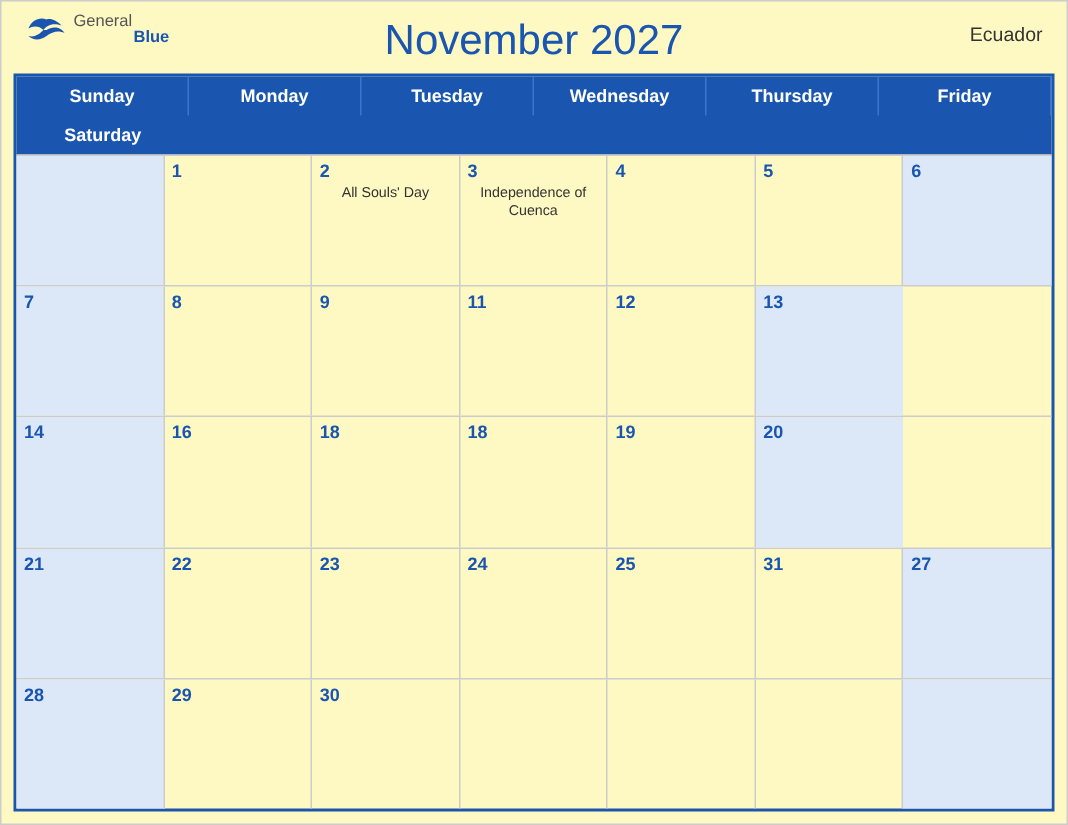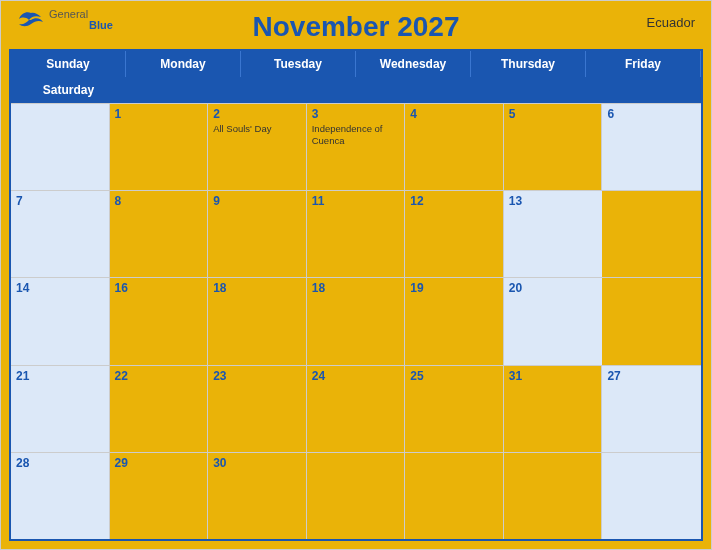--- a/index.html
+++ b/index.html
@@ -6,21 +6,21 @@
     body {
       font-family: Arial, sans-serif;
       background: #fff;
       width: 712px;
       height: 550px;
       overflow: hidden;
     }
     .calendar-container {
       width: 712px;
       height: 550px;
-      background: #eab308;
+      background: #fef9c3;
       border: 1px solid #ccc;
       display: flex;
       flex-direction: column;
     }
     .header {
       display: flex;
       align-items: center;
       justify-content: center;
       padding: 10px 16px 6px;
       position: relative;
@@ -52,21 +52,21 @@
     .country-label {
       position: absolute;
       right: 16px;
       top: 14px;
       font-size: 13px;
       color: #333;
     }
     .month-title {
       font-size: 28px;
       color: #1a56b0;
-      font-weight: bold;
+      font-weight: normal;
       text-align: right;
     }
     .calendar-grid {
       flex: 1;
       display: flex;
       flex-direction: column;
       border-top: 2px solid #1a56b0;
       border-left: 2px solid #1a56b0;
       border-right: 2px solid #1a56b0;
       border-bottom: 2px solid #1a56b0;
@@ -111,20 +111,21 @@
       font-size: 12px;
       font-weight: bold;
       color: #1a56b0;
       display: block;
     }
     .holiday-name {
       font-size: 9.5px;
       color: #333;
       margin-top: 2px;
       line-height: 1.3;
+      text-align: center;
     }
     .week-row .day-cell:nth-child(1),
     .week-row .day-cell:nth-child(7) {
       background: #dce8f8;
     }
   </style>
 </head>
 <body>
 
 <div class="calendar-container">

